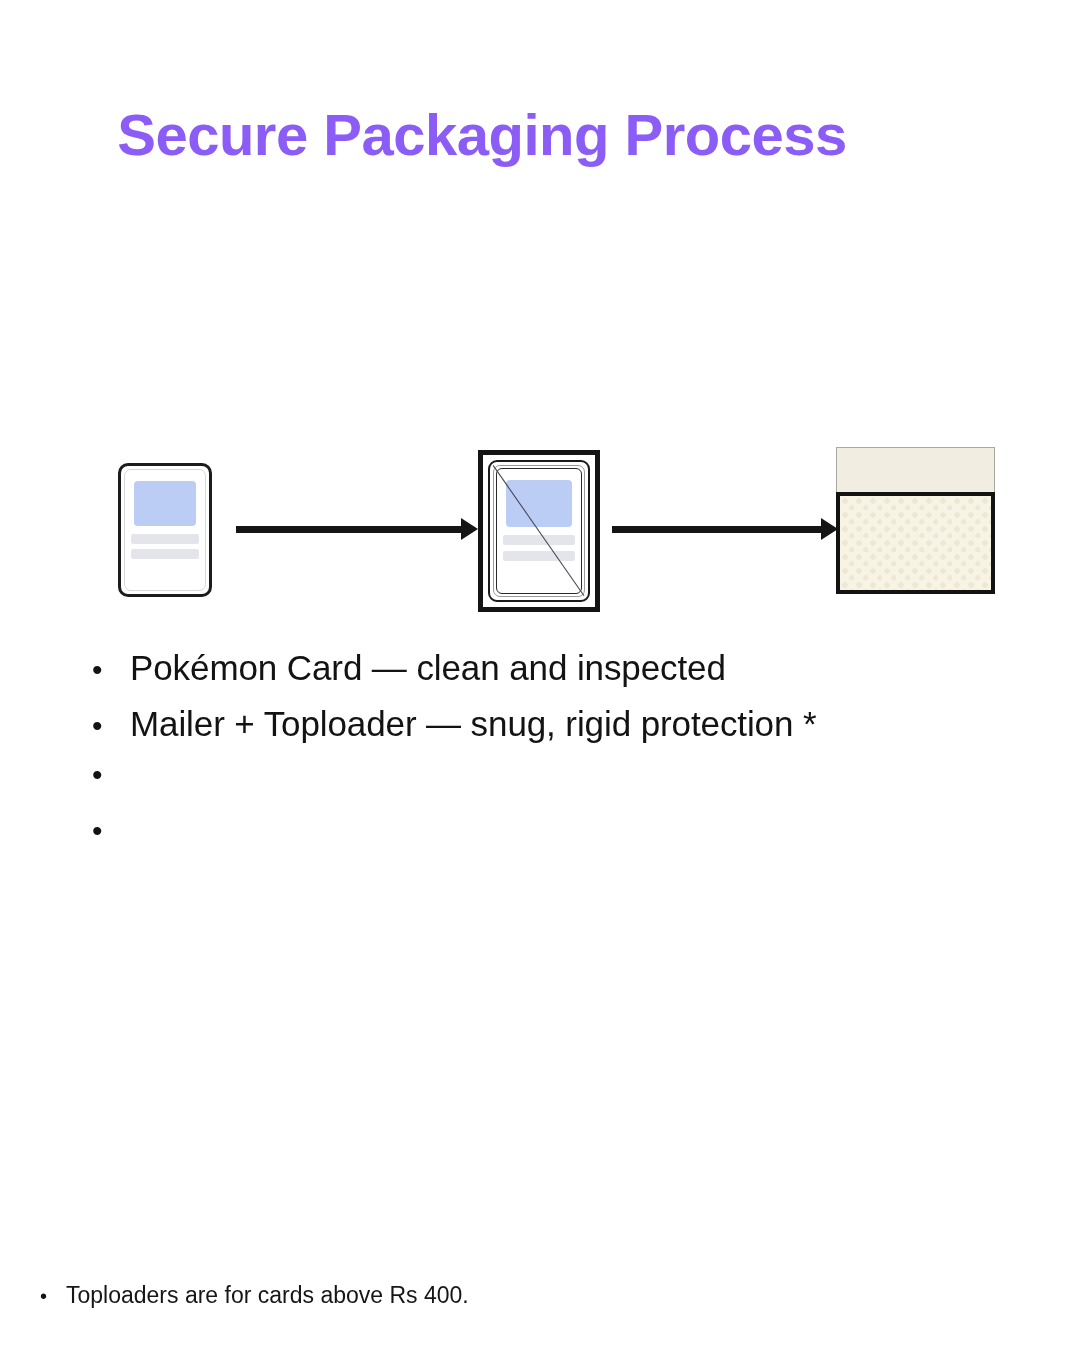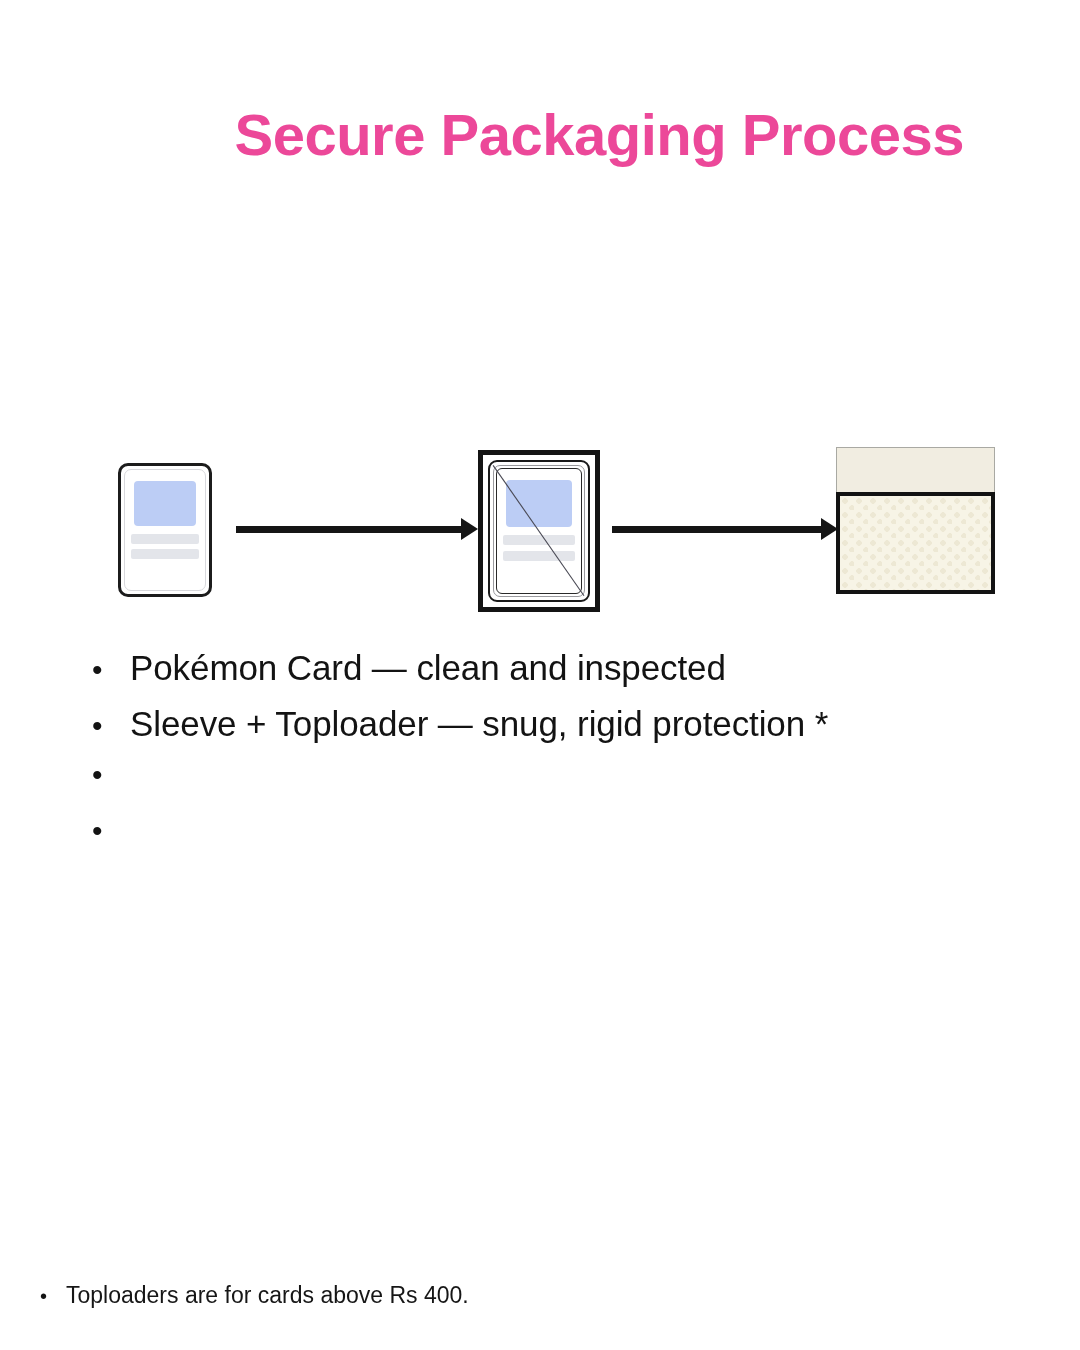--- a/index.html
+++ b/index.html
@@ -15,25 +15,25 @@
     font-family: "Liberation Sans", "DejaVu Sans", sans-serif;
     color: #111111;
   }
 
   
   .title {
     position: absolute;
     left: 0;
     top: 103px;
     width: 964px;
-    text-align: right;
+    text-align: center;
     font-size: 58px;
     font-weight: 700;
     letter-spacing: -0.5px;
-    color: #ec4899;
+    color: #8b5cf6;
     line-height: 1.1;
   }
 
   
   .diagram {
     position: absolute;
     left: 0;
     top: 0;
     width: 1080px;
     height: 1350px;
@@ -268,21 +268,21 @@
   </div>
 </div>
 
 <div class="bullets">
   <div class="bullet-row">
     <span class="bullet-dot">•</span>
     <span class="bullet-text">Pokémon Card — clean and inspected</span>
   </div>
   <div class="bullet-row">
     <span class="bullet-dot">•</span>
-    <span class="bullet-text">Sleeve + Toploader — snug, rigid protection *</span>
+    <span class="bullet-text">Mailer + Toploader — snug, rigid protection *</span>
   </div>
   <div class="bullet-row">
     <span class="bullet-dot">•</span>
   </div>
   <div class="bullet-row">
     <span class="bullet-dot">•</span>
   </div>
 </div>
 
 <div class="footnote">

